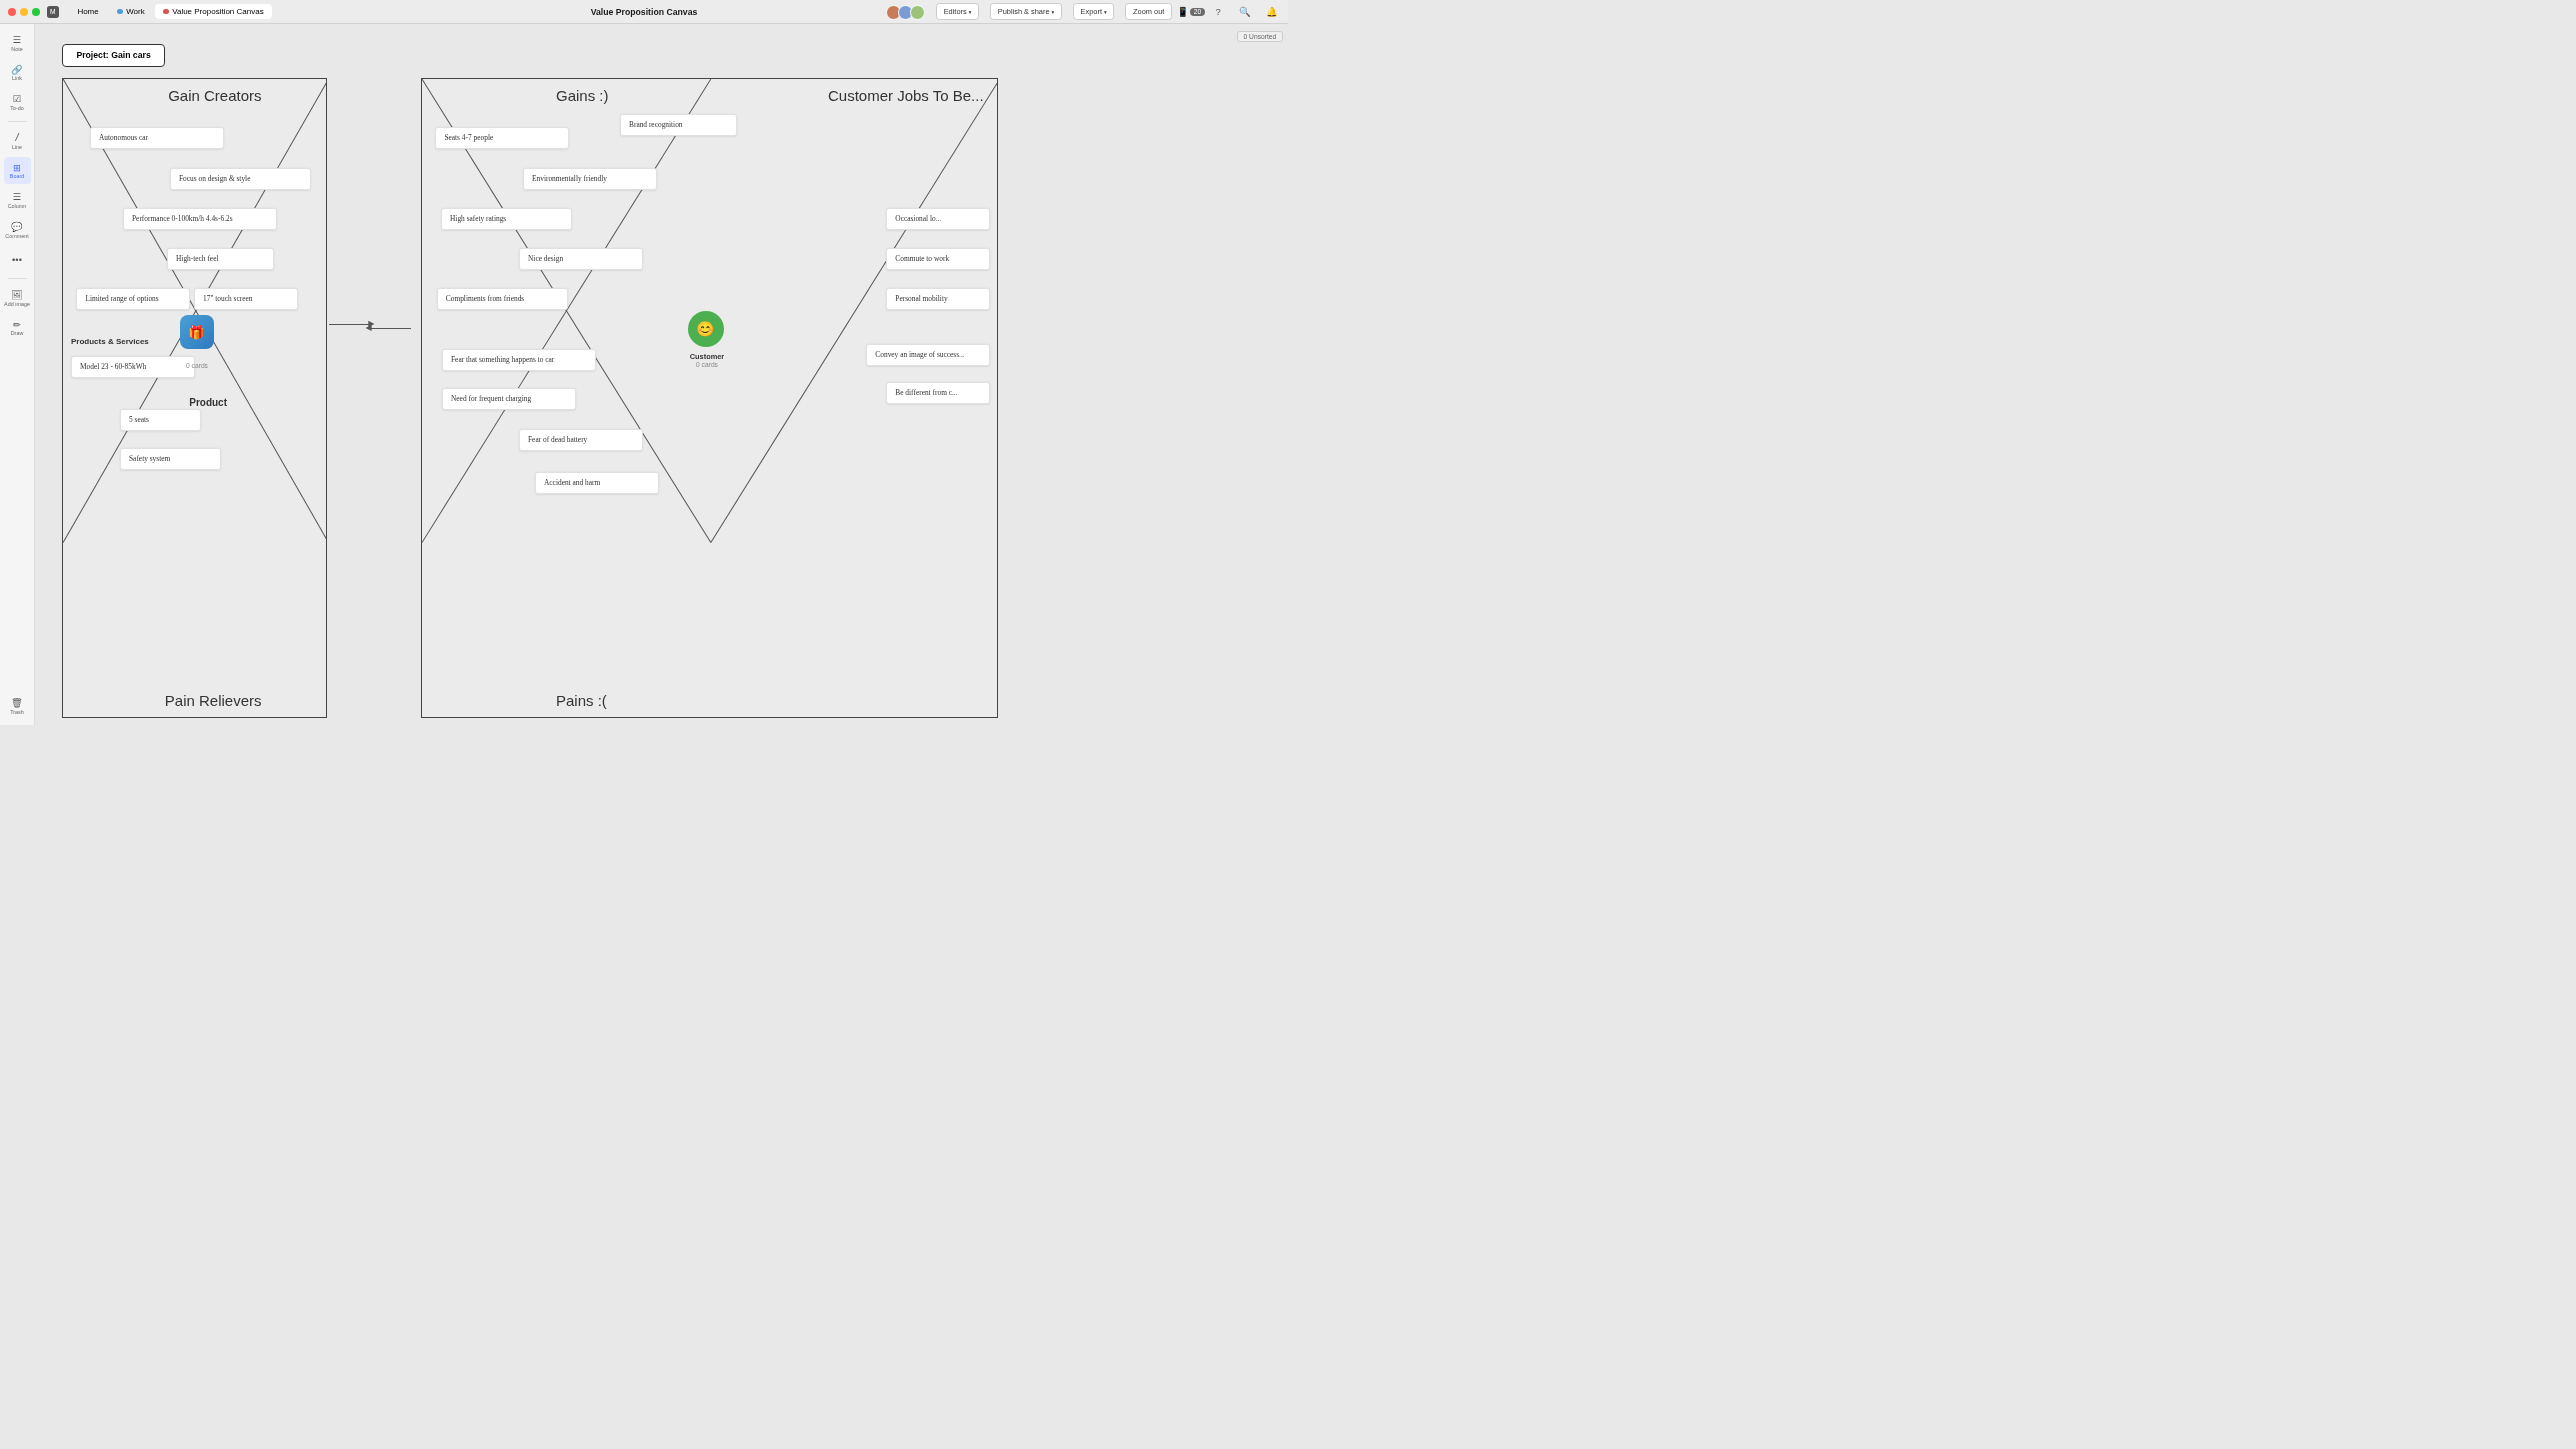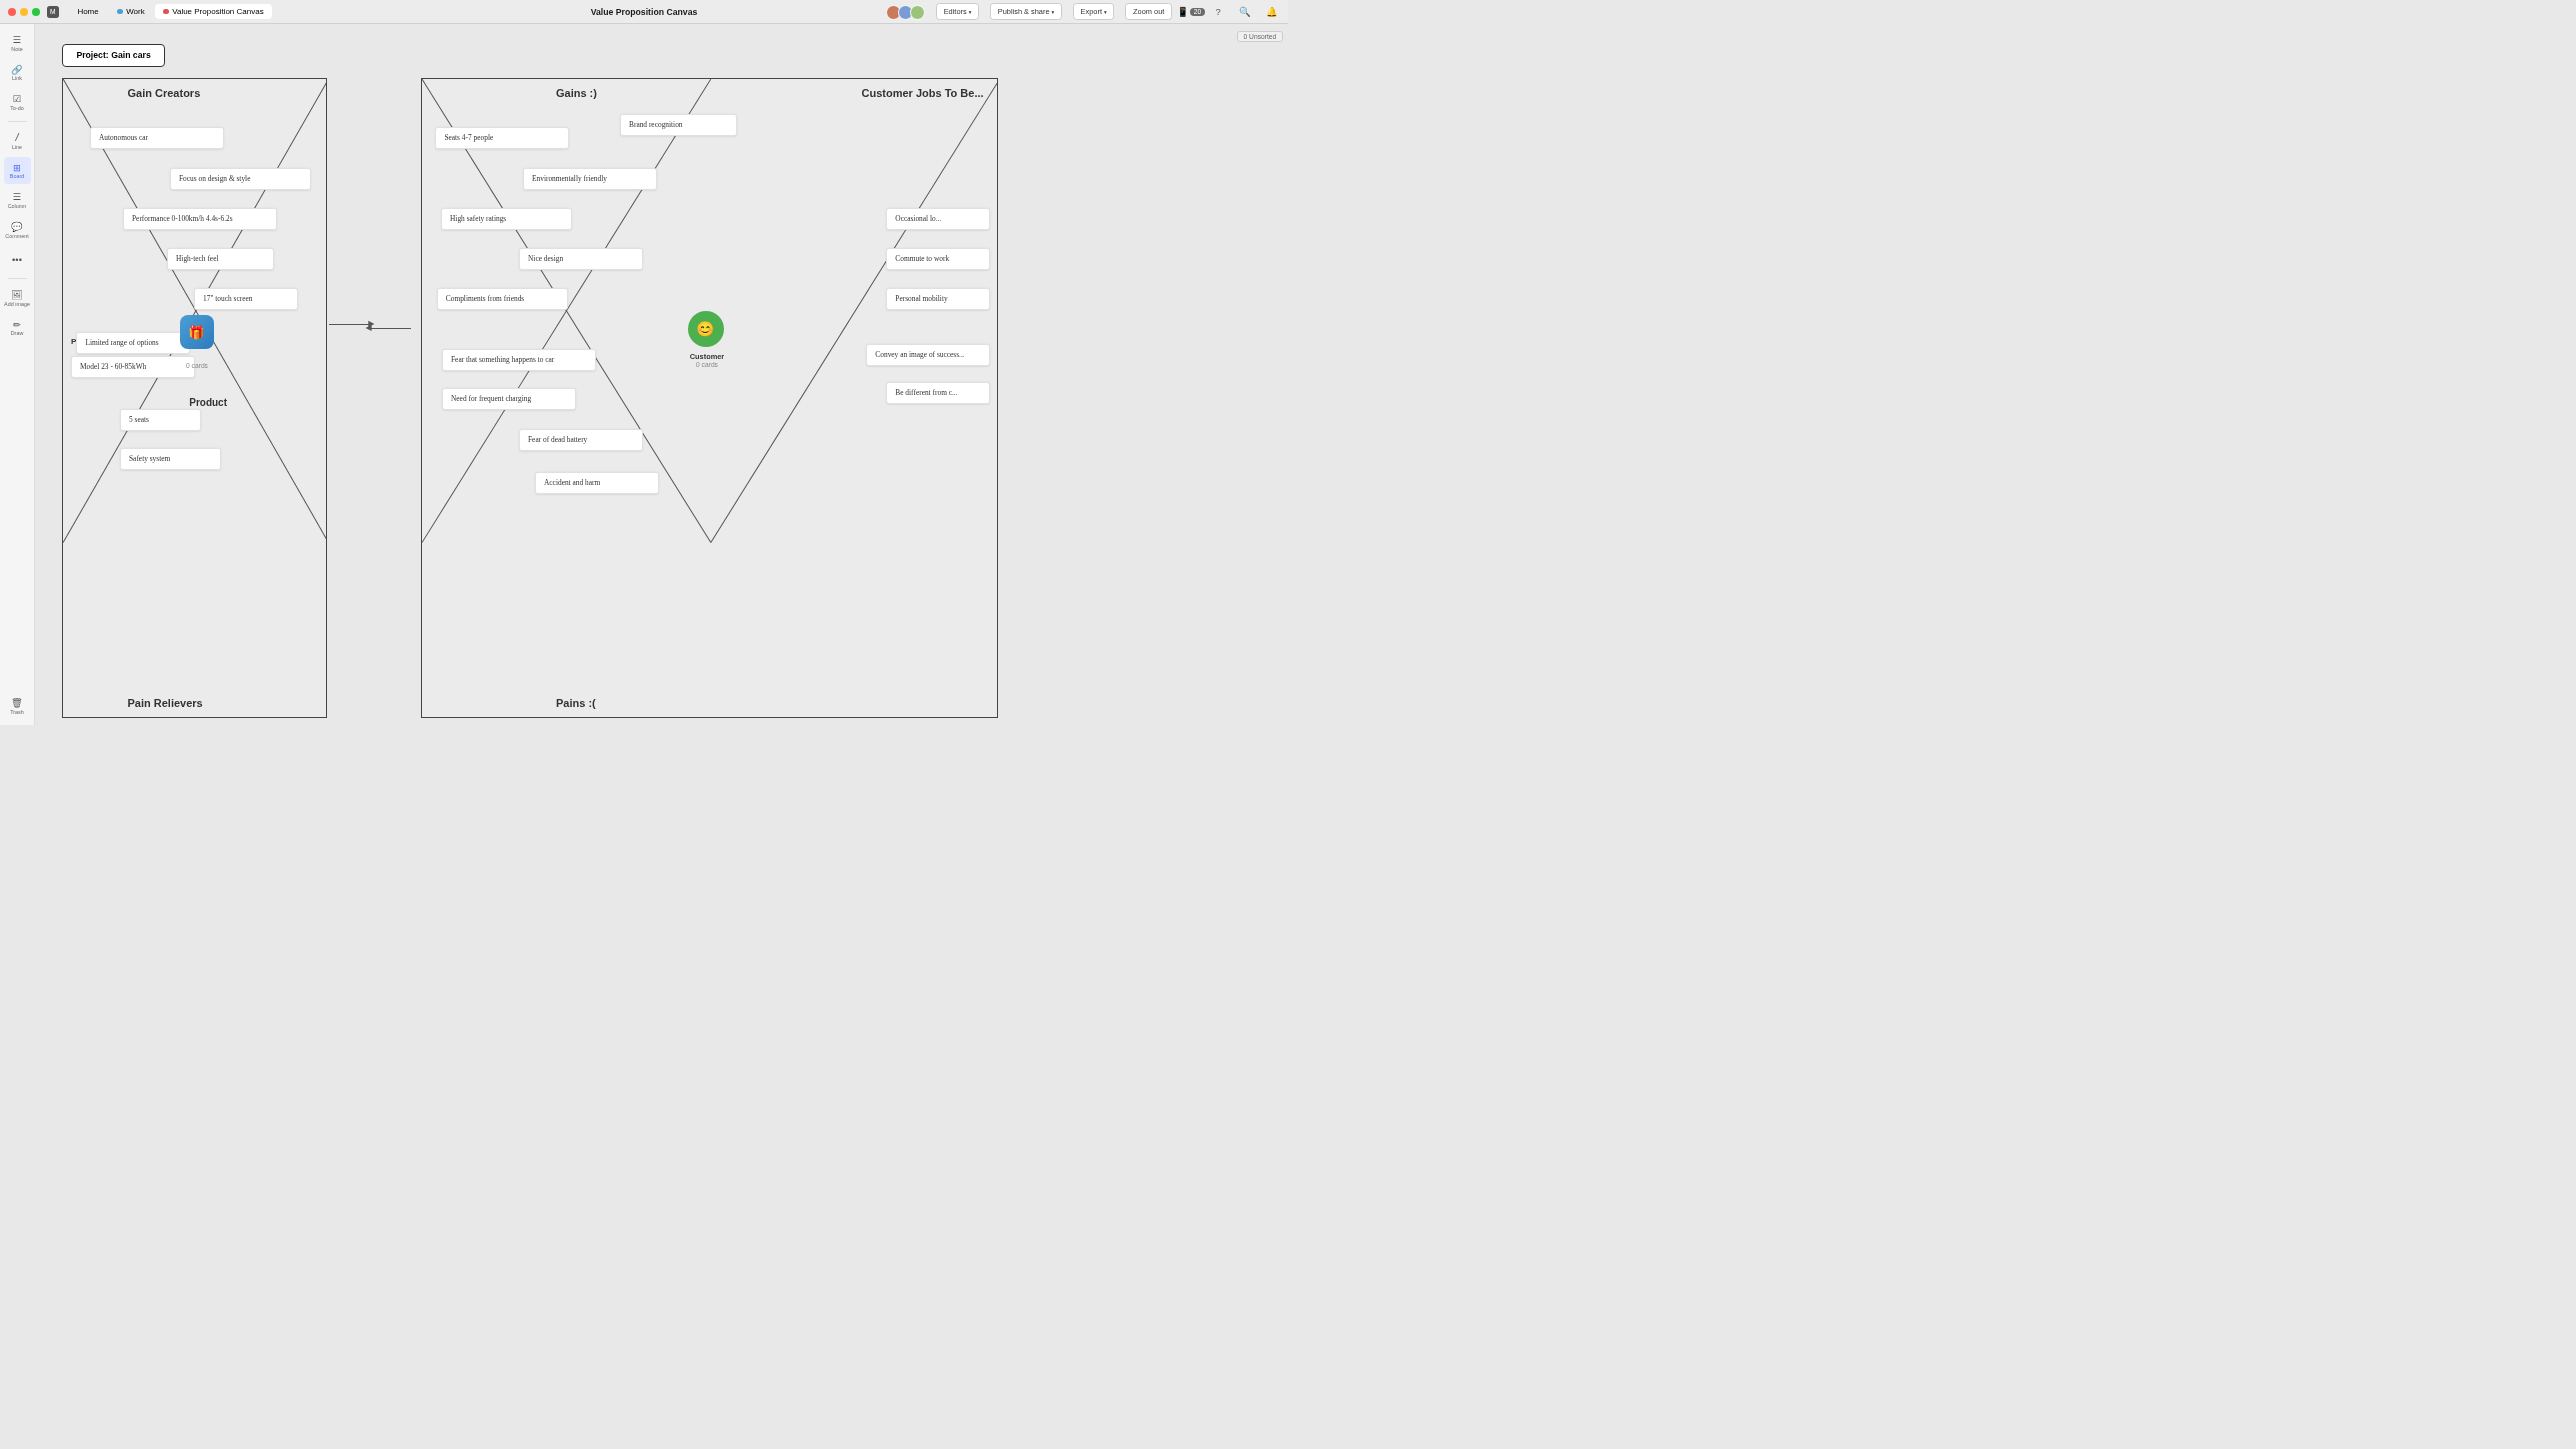--- a/index.html
+++ b/index.html
@@ -56,21 +56,21 @@
     
     .project-label { position: absolute; top: 20px; left: 27px; background: white; border: 1px solid #333; border-radius: 4px; padding: 5.4px 13.4px; font-size: 8.7px; font-weight: 600; z-index: 10; }
 
     
     .unsorted-badge { position: absolute; top: 6.7px; right: 5.4px; background: #f0f0f0; border: 0.7px solid #ccc; border-radius: 2.7px; padding: 1.3px 5.4px; font-size: 6.7px; color: #666; }
 
     
     .canvas-container { position: absolute; top: 54px; left: 27px; right: 5.4px; bottom: 6.7px; }
 
     
-    .section-label { position: absolute; font-size: 11px; font-weight: 700; color: #333; text-align: left; }
+    .section-label { position: absolute; font-size: 15px; font-weight: 400; color: #333; text-align: right; }
 
     
     .card { position: absolute; background: white; border: 0.7px solid #e0e0e0; border-radius: 2.7px; padding: 5.4px 8px; font-size: 7.4px; color: #333; box-shadow: 0 0.7px 2px rgba(0,0,0,0.08); white-space: nowrap; font-family: Liberation Serif, serif; }
 
     
     .product-icon-container { position: absolute; width: 34px; height: 34px; background: linear-gradient(135deg, #4a9fd4, #2e7abf); border-radius: 8px; display: flex; flex-direction: column; align-items: center; justify-content: center; z-index: 5; }
 
     
     .ps-label { position: absolute; font-size: 8px; font-weight: 700; color: #333; }
   </style>
@@ -206,21 +206,21 @@
         </div>
         <div class="card" style="left:107px; top:89px; width:141px;">
           <span>Focus on design &amp; style</span>
         </div>
         <div class="card" style="left:60px; top:129px; width:154px;">
           <span>Performance 0-100km/h 4.4s-6.2s</span>
         </div>
         <div class="card" style="left:104px; top:169px; width:107px;">
           <span>High-tech feel</span>
         </div>
-        <div class="card" style="left:13.4px; top:209px; width:114px;margin-top:44px;">
+        <div class="card" style="left:13.4px; top:209px; width:114px;">
           <span>Limited range of options</span>
         </div>
         <div class="card" style="left:131px; top:209px; width:104px;">
           <span>17" touch screen</span>
         </div>
 
         <div class="card" style="left:8px; top:277px; width:124px;">
           <span>Model 23 - 60-85kWh</span>
         </div>
 

